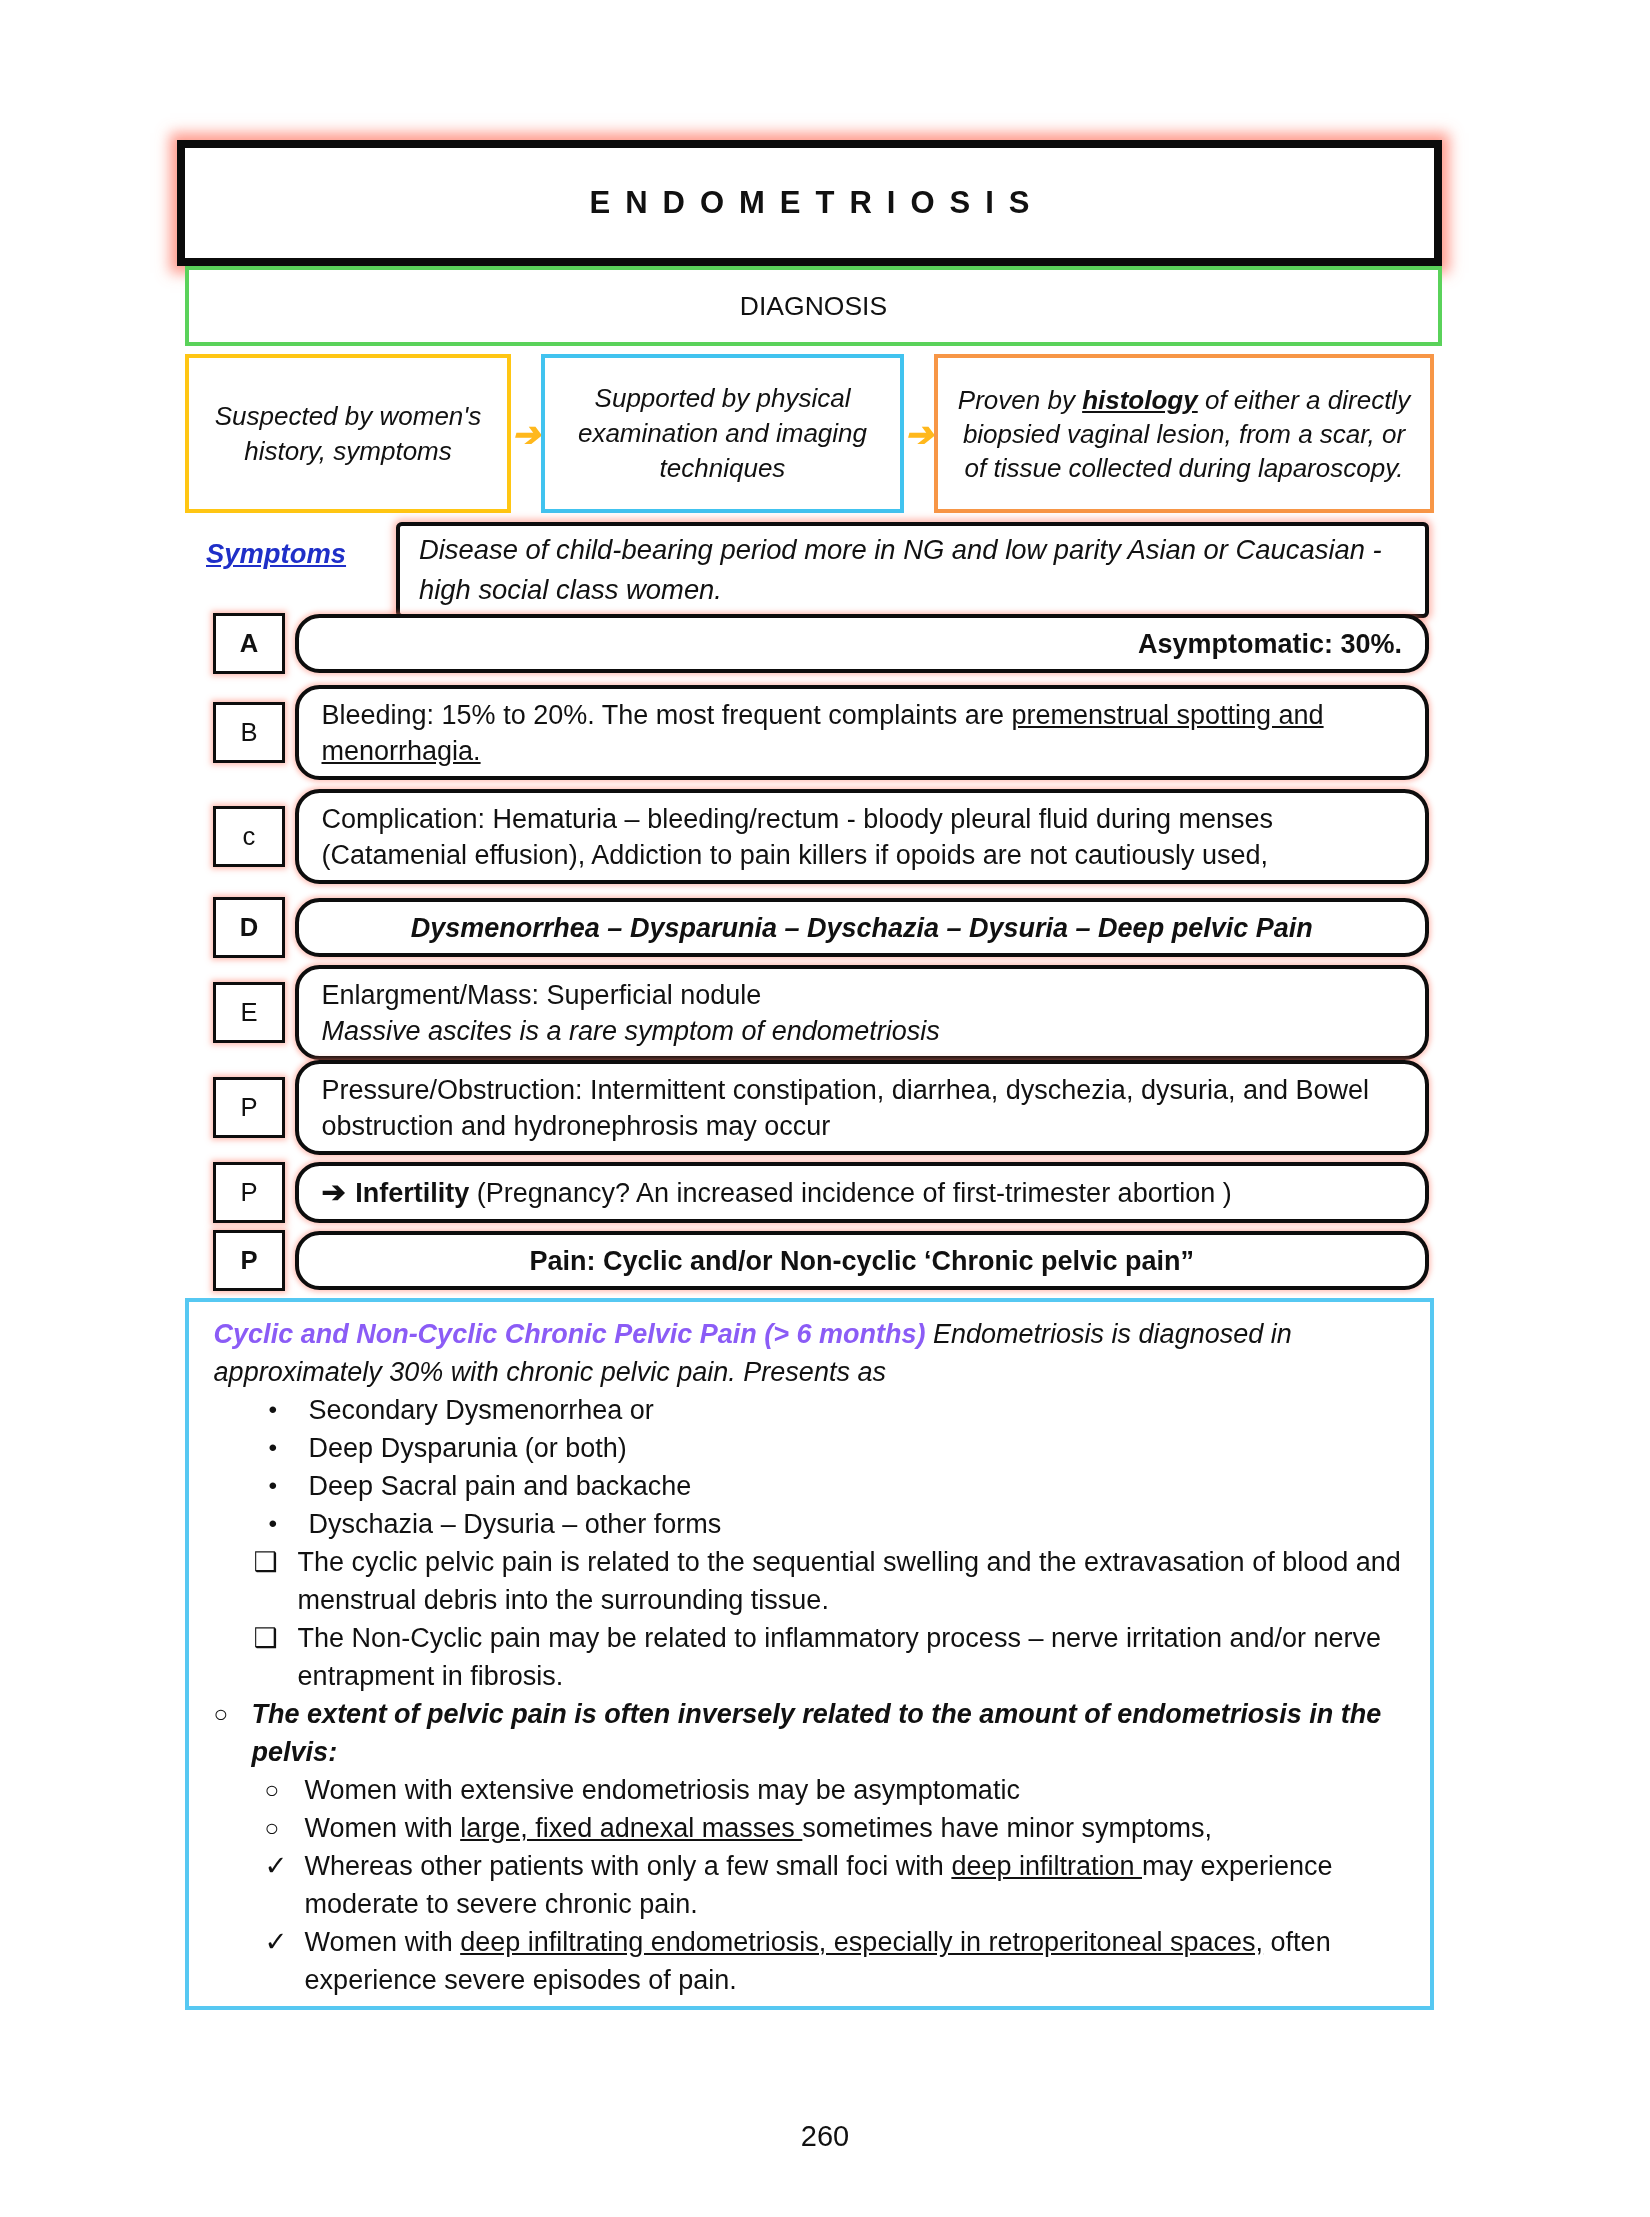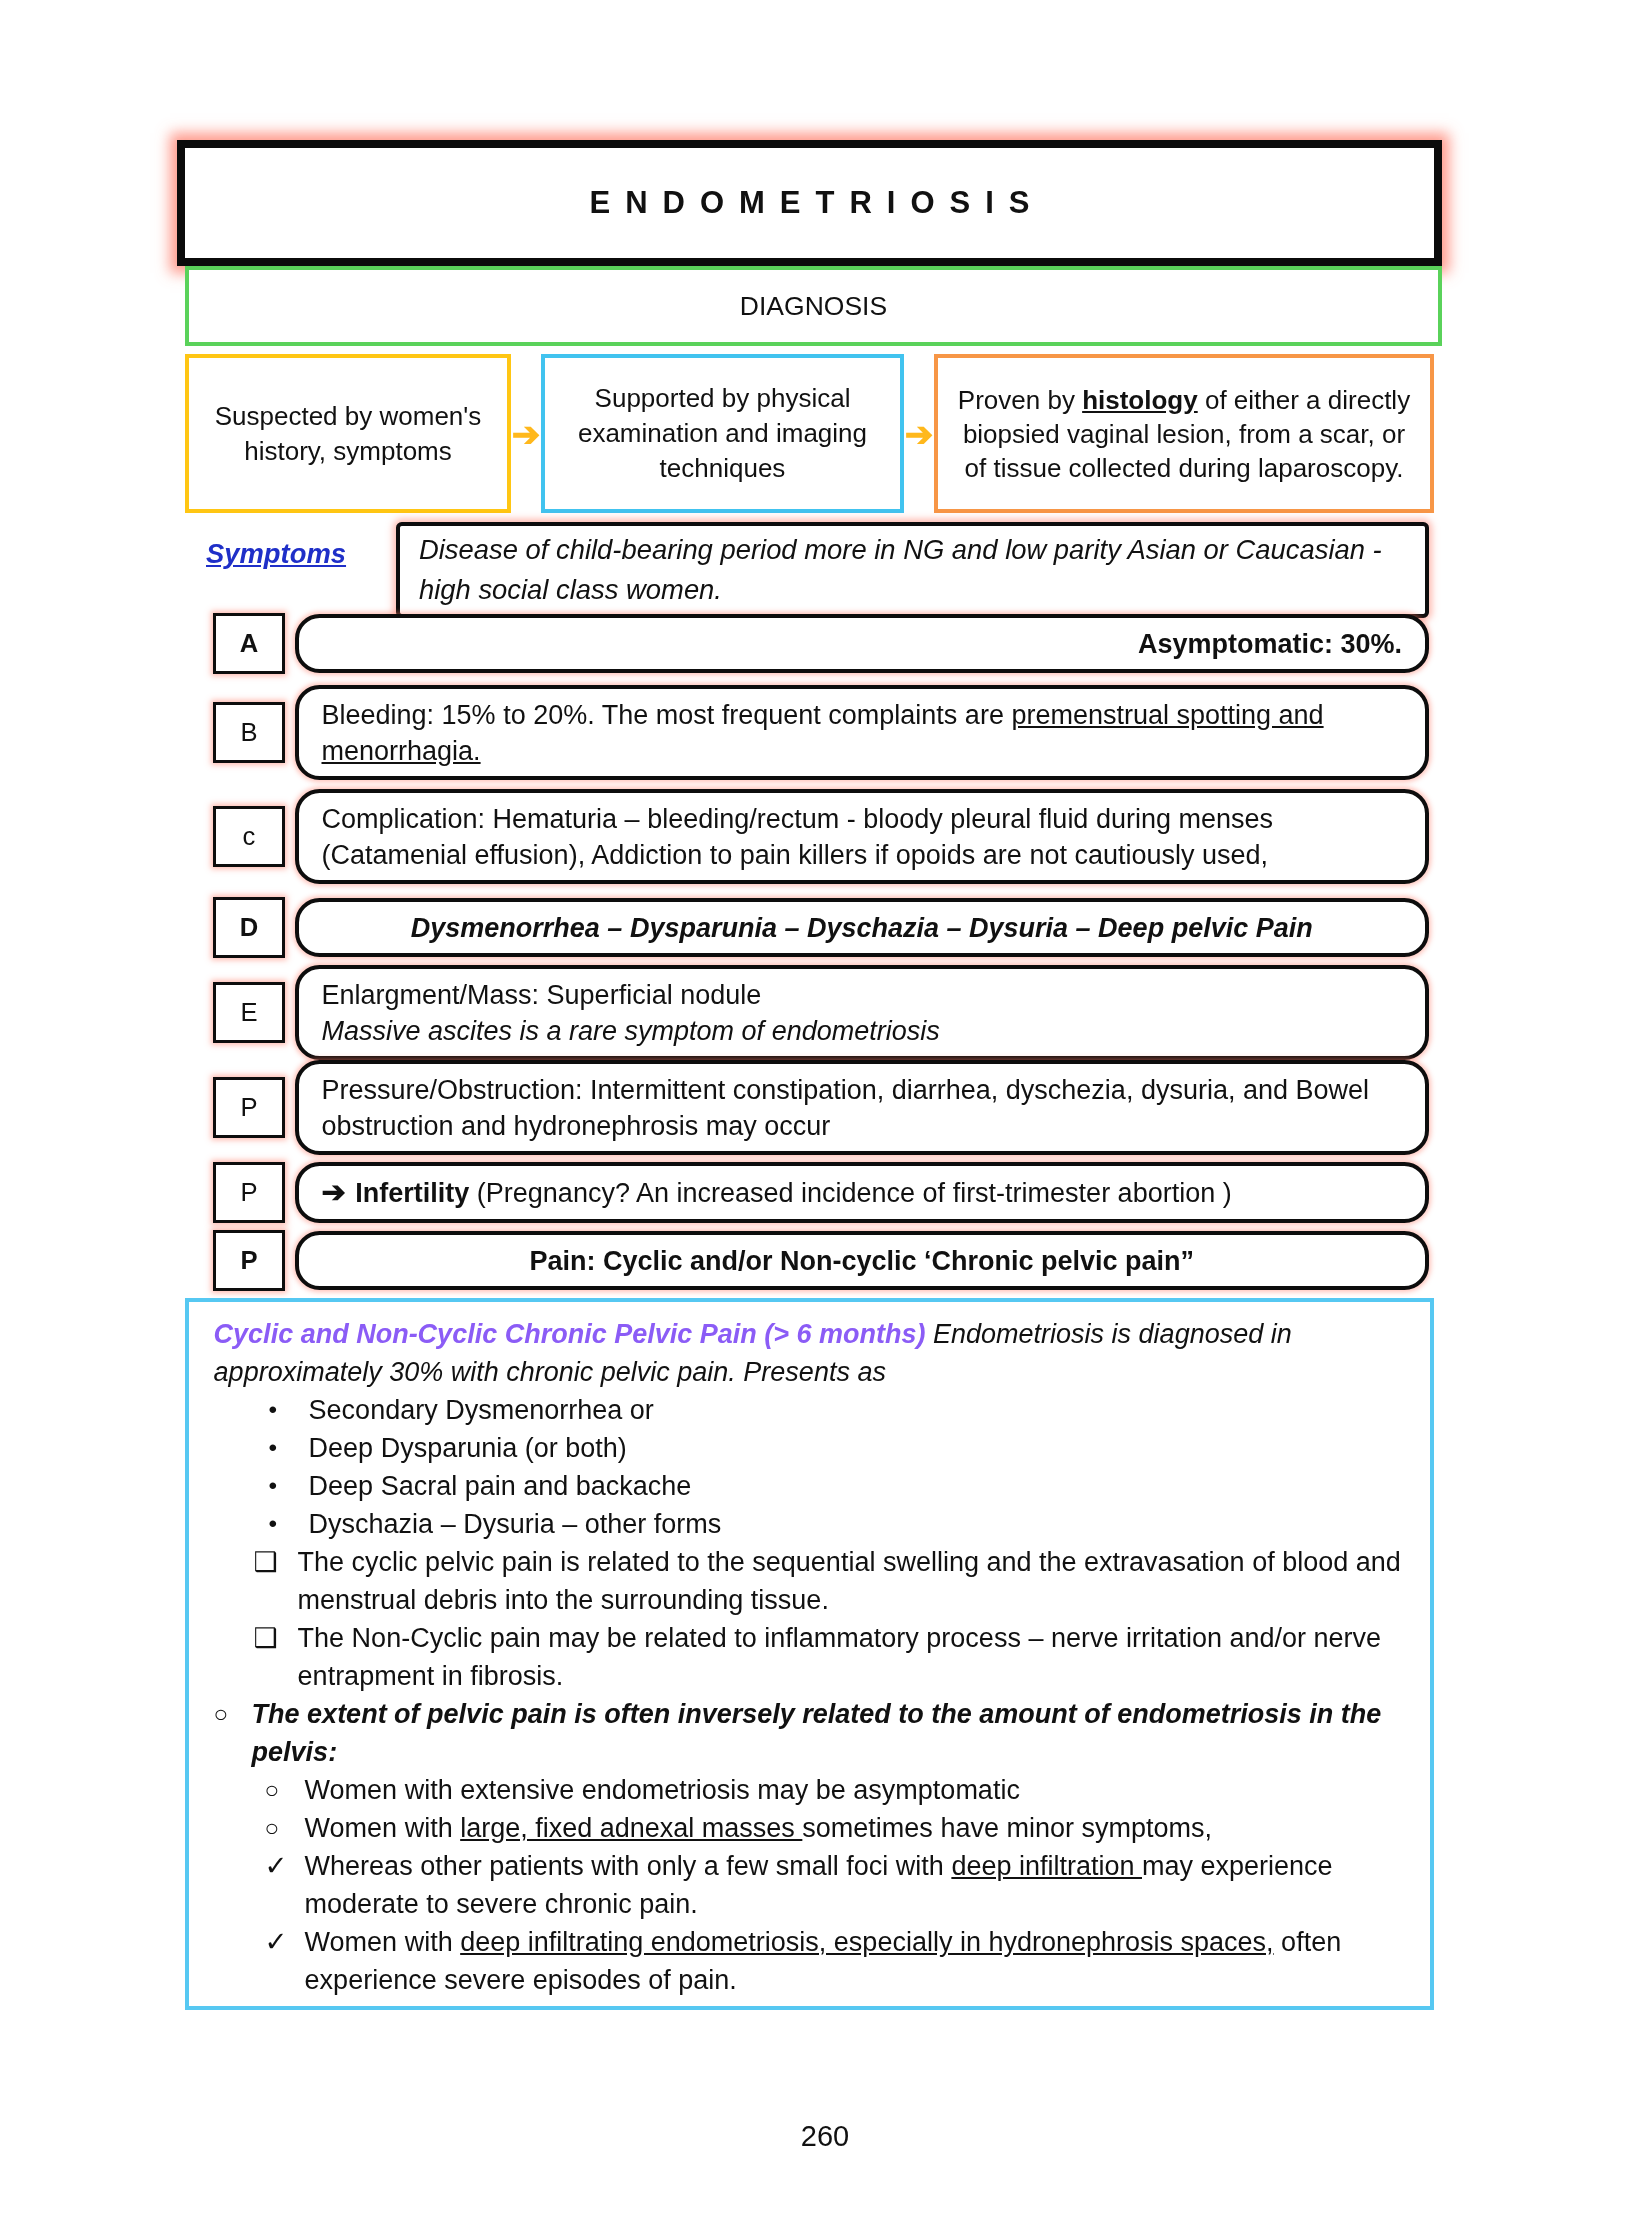--- a/index.html
+++ b/index.html
@@ -21,21 +21,21 @@
   
   .diagnosis-box{
     left:185px;top:266px;width:1249px;height:72px;
     border:4.7px solid #5ad25a;background:#fff;
     display:flex;align-items:center;justify-content:center;
     font-size:26.5px;
   }
   
   .flow-row{
     left:185px;top:354px;width:1249px;height:159px;
-    display:flex;align-items:stretch;
+    display:flex;align-items:stretch;font-style:italic;
   }
   .flow-box{
     border:4.7px solid #000;background:#fff;display:flex;align-items:center;
     justify-content:center;text-align:center;font-size:26px;line-height:35px;
     padding:3.8px 11.4px;box-sizing:border-box;
   }
   .flow-box.b1{width:326px;border-color:#ffc613;}
   .flow-box.b2{width:363px;border-color:#41c3ef;}
   .flow-box.b3{width:500px;border-color:#f79646;line-height:34px;}
   .flow-arrow{
@@ -218,18 +218,18 @@
   <div class="li sub-item">
     <span class="marker">○</span>
     <span><span>Women with </span><span class="u">large, fixed adnexal masses </span><span>sometimes have minor symptoms,</span></span>
   </div>
   <div class="li sub-item">
     <span class="marker check">✓</span>
     <span><span>Whereas other patients with only a few small foci with </span><span class="u">deep infiltration </span><span>may experience moderate to severe chronic pain.</span></span>
   </div>
   <div class="li sub-item">
     <span class="marker check">✓</span>
-    <span><span>Women with </span><span class="u">deep infiltrating endometriosis, especially in hydronephrosis spaces,</span><span> often experience severe episodes of pain.</span></span>
+    <span><span>Women with </span><span class="u">deep infiltrating endometriosis, especially in retroperitoneal spaces,</span><span> often experience severe episodes of pain.</span></span>
   </div>
 </div>
 
 <div class="abs page-number">260</div>
 
 
 </body></html>

